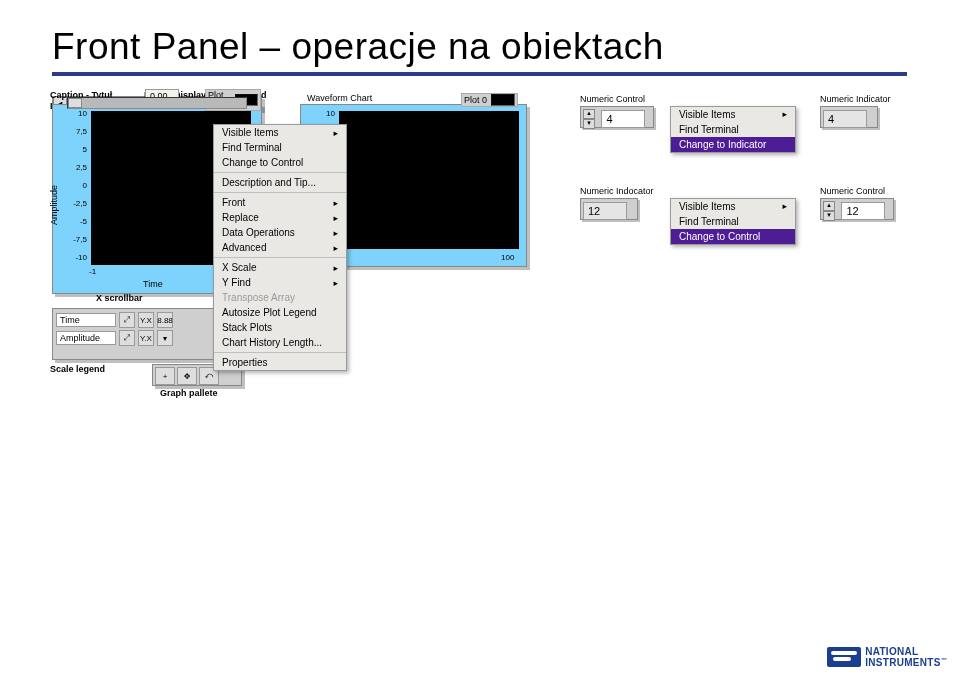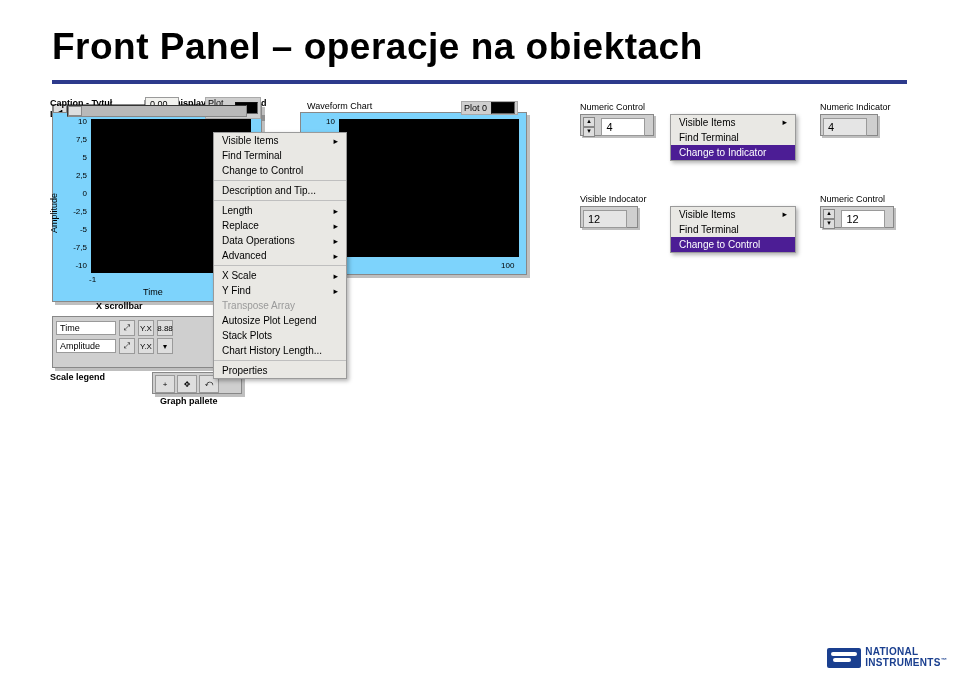--- a/index.html
+++ b/index.html
@@ -1,17 +1,17 @@
 <!DOCTYPE html>
 <html><head>
 <meta charset="utf-8">
 <style>
   html,body{margin:0;padding:0;width:959px;height:678px;background:#fff;font-family:Arial,Helvetica,sans-serif;color:#000}
   .page{position:relative;width:959px;height:678px;box-sizing:border-box;padding:26px 52px 0 52px}
-  .title{font-size:37px;font-weight:700;margin:0 0 12px 0;letter-spacing:.5px}
+  .title{font-size:37px;font-weight:400;margin:0 0 4px 0;letter-spacing:.5px}
   .rule{height:4px;background:#2d3a8c;margin:0 0 20px 0}
   .bullets{padding:0 0 0 28px;margin:0 0 14px 0;font-size:19px;line-height:1.35}
   .bullets li{margin:0 0 6px 0}
   
   .ui{position:relative;height:360px}
   .panel{position:absolute;background:#7dd3fc;border:1px solid #888;box-shadow:3px 3px 0 rgba(0,0,0,.25);box-sizing:border-box}
   
   .wf1{left:0;top:8px;width:210px;height:190px}
   .wf2{left:248px;top:8px;width:227px;height:163px}
   .chartArea{position:absolute;background:#000}
@@ -42,21 +42,21 @@
   
   .nPanel{position:absolute;background:#cfcfcf;border:1px solid #888;box-shadow:2px 2px 0 rgba(0,0,0,.25);box-sizing:border-box}
   .nField{background:#fff;border:1px solid #9a9a9a;font:11px Arial;padding:2px 4px;width:44px;box-sizing:border-box;display:inline-block}
   .spin{display:inline-flex;flex-direction:column;vertical-align:top;margin-right:2px}
   .spin span{width:10px;height:8px;background:#dedede;border:1px solid #888;font:7px Arial;line-height:6px;text-align:center}
   
   .rMenu{position:absolute;background:#e9e8e4;border:1px solid #9a9a9a;box-shadow:2px 2px 4px rgba(0,0,0,.3);font:10px Arial;width:124px;z-index:10}
   .rMenu .mi{padding:2px 8px;display:flex;justify-content:space-between}
   .rMenu .mi.hi{background:#4c1d95;color:#fff}
   
-  .nilogo{position:absolute;right:12px;bottom:10px;display:flex;align-items:flex-end;gap:4px}
+  .nilogo{position:absolute;right:12px;bottom:10px;display:flex;align-items:flex-start;gap:4px}
   .nilogo .eagle{width:34px;height:20px;background:#1a3f8f;border-radius:2px;position:relative}
   .nilogo .eagle:before{content:"";position:absolute;left:4px;top:4px;width:26px;height:4px;background:#fff;border-radius:2px}
   .nilogo .eagle:after{content:"";position:absolute;left:6px;top:10px;width:18px;height:4px;background:#fff;border-radius:2px}
   .nilogo .txt{font:700 10px Arial;line-height:1;color:#1a3f8f;letter-spacing:.3px}
   
   .ann{position:absolute;font:700 9px Arial}
   
   .gPalette{left:100px;top:268px;width:90px;height:22px;display:flex;gap:2px;padding:2px;box-sizing:border-box}
 </style>
 </head>
@@ -137,21 +137,21 @@
         </div>
         <div class="mi">
           <span>Change to Control</span>
         </div>
         <hr>
         <div class="mi">
           <span>Description and Tip...</span>
         </div>
         <hr>
         <div class="mi">
-          <span>Length</span>
+          <span>Front</span>
           <span class="arrow">▸</span>
         </div>
         <div class="mi">
           <span>Replace</span>
           <span class="arrow">▸</span>
         </div>
         <div class="mi">
           <span>Data Operations</span>
           <span class="arrow">▸</span>
         </div>
@@ -226,21 +226,21 @@
         <div class="mi hi">
           <span>Change to Indicator</span>
         </div>
       </div>
 
     <span class="miniLabel" style="left:768px;top:-2px">Numeric Indicator</span>
     <div class="nPanel" style="left:768px;top:10px;width:58px;height:22px;padding:2px">
       <span class="nField" style="background:#e5e5e5">4</span>
     </div>
 
-    <span class="miniLabel" style="left:528px;top:90px">Visible Indocator</span>
+    <span class="miniLabel" style="left:528px;top:90px">Numeric Indocator</span>
     <div class="nPanel" style="left:528px;top:102px;width:58px;height:22px;padding:2px">
       <span class="nField" style="background:#e5e5e5">12</span>
     </div>
     <div class="rMenu" style="left:618px;top:102px" id="rm2">
         <div class="mi">
           <span>Visible Items</span>
           <span class="arrow">▸</span>
         </div>
         <div class="mi">
           <span>Find Terminal</span>

